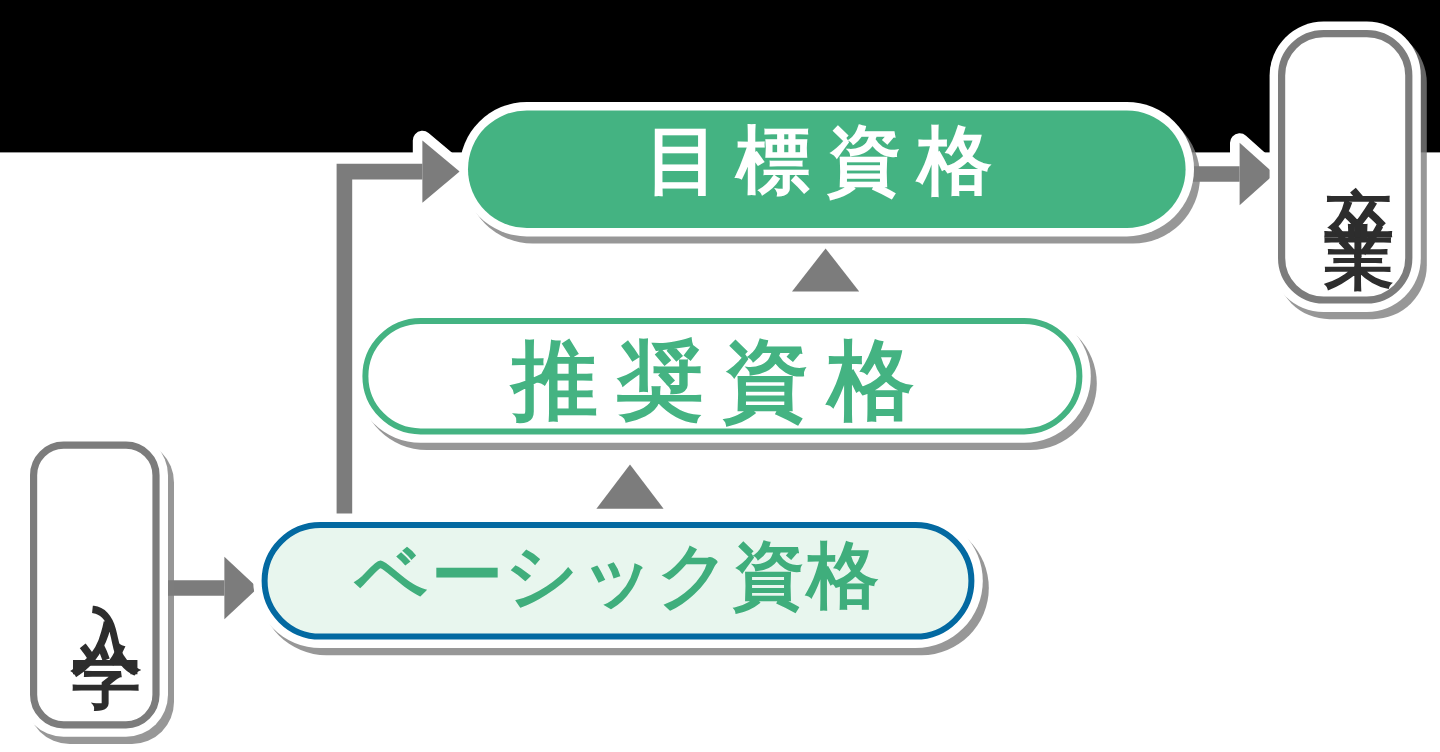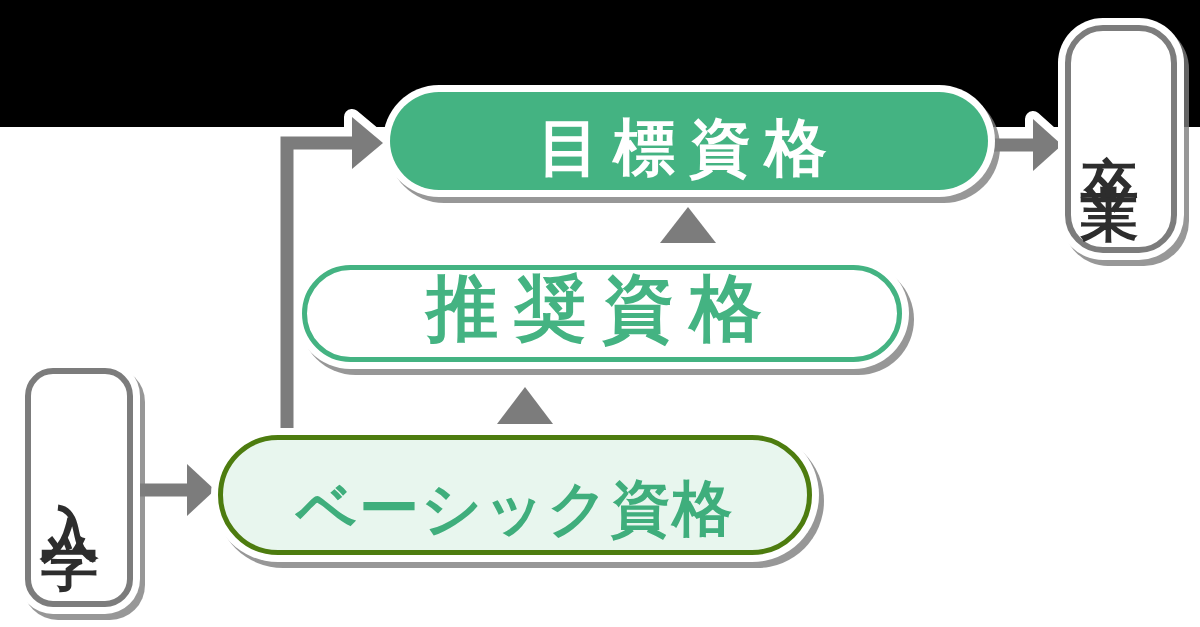--- a/index.html
+++ b/index.html
@@ -3,36 +3,36 @@
 <meta charset="utf-8">
 <style>
   html,body{margin:0;padding:0;background:#ffffff;}
   .stage{
     position:relative;width:1200px;height:627px;overflow:hidden;background:#ffffff;
     font-family:"Liberation Sans","DejaVu Sans",sans-serif;
   }
   .band-black{position:absolute;left:0;top:0;width:1200px;height:127px;background:#000000;}
   .connectors{position:absolute;left:0;top:0;width:1200px;height:627px;}
 
-  .node{position:absolute;display:flex;align-items:flex-end;justify-content:center;box-sizing:border-box;}
+  .node{position:absolute;display:flex;align-items:flex-start;justify-content:center;box-sizing:border-box;}
   .halo{box-shadow:0 0 0 7px #ffffff, 5px 6px 0 7px rgba(125,125,125,0.8);}
 
   .pill{border-radius:60px;font-weight:bold;}
   .pill-goal{
     left:390px;top:92px;width:598px;height:98px;
     background:#44b382;color:#ffffff;font-size:62px;letter-spacing:0.22em;
   }
   .pill-recommended{
     left:302px;top:265px;width:600px;height:97px;
     background:#ffffff;border:5px solid #44b382;color:#44b382;
     font-size:72px;letter-spacing:0.22em;
   }
   .pill-basic{
-    left:218px;top:435px;width:594px;height:120px;
-    background:#e8f6ee;border:5px solid #4d7c0f;color:#3fae7c;
+    left:218px;top:435px;width:594px;height:98px;
+    background:#e8f6ee;border:5px solid #0369a1;color:#3fae7c;
     font-size:60px;letter-spacing:0.03em;
   }
   .side-box{
     background:#ffffff;border:6px solid #7c7c7c;color:#2d2d2d;
     font-weight:bold;font-size:58px;
     writing-mode:vertical-rl;text-orientation:upright;letter-spacing:0.55em;
     text-indent:0;
   }
   .box-enroll{left:25px;top:368px;width:108px;height:239px;border-radius:28px;}
   .box-graduate{left:1065px;top:25px;width:112px;height:228px;border-radius:38px;}

